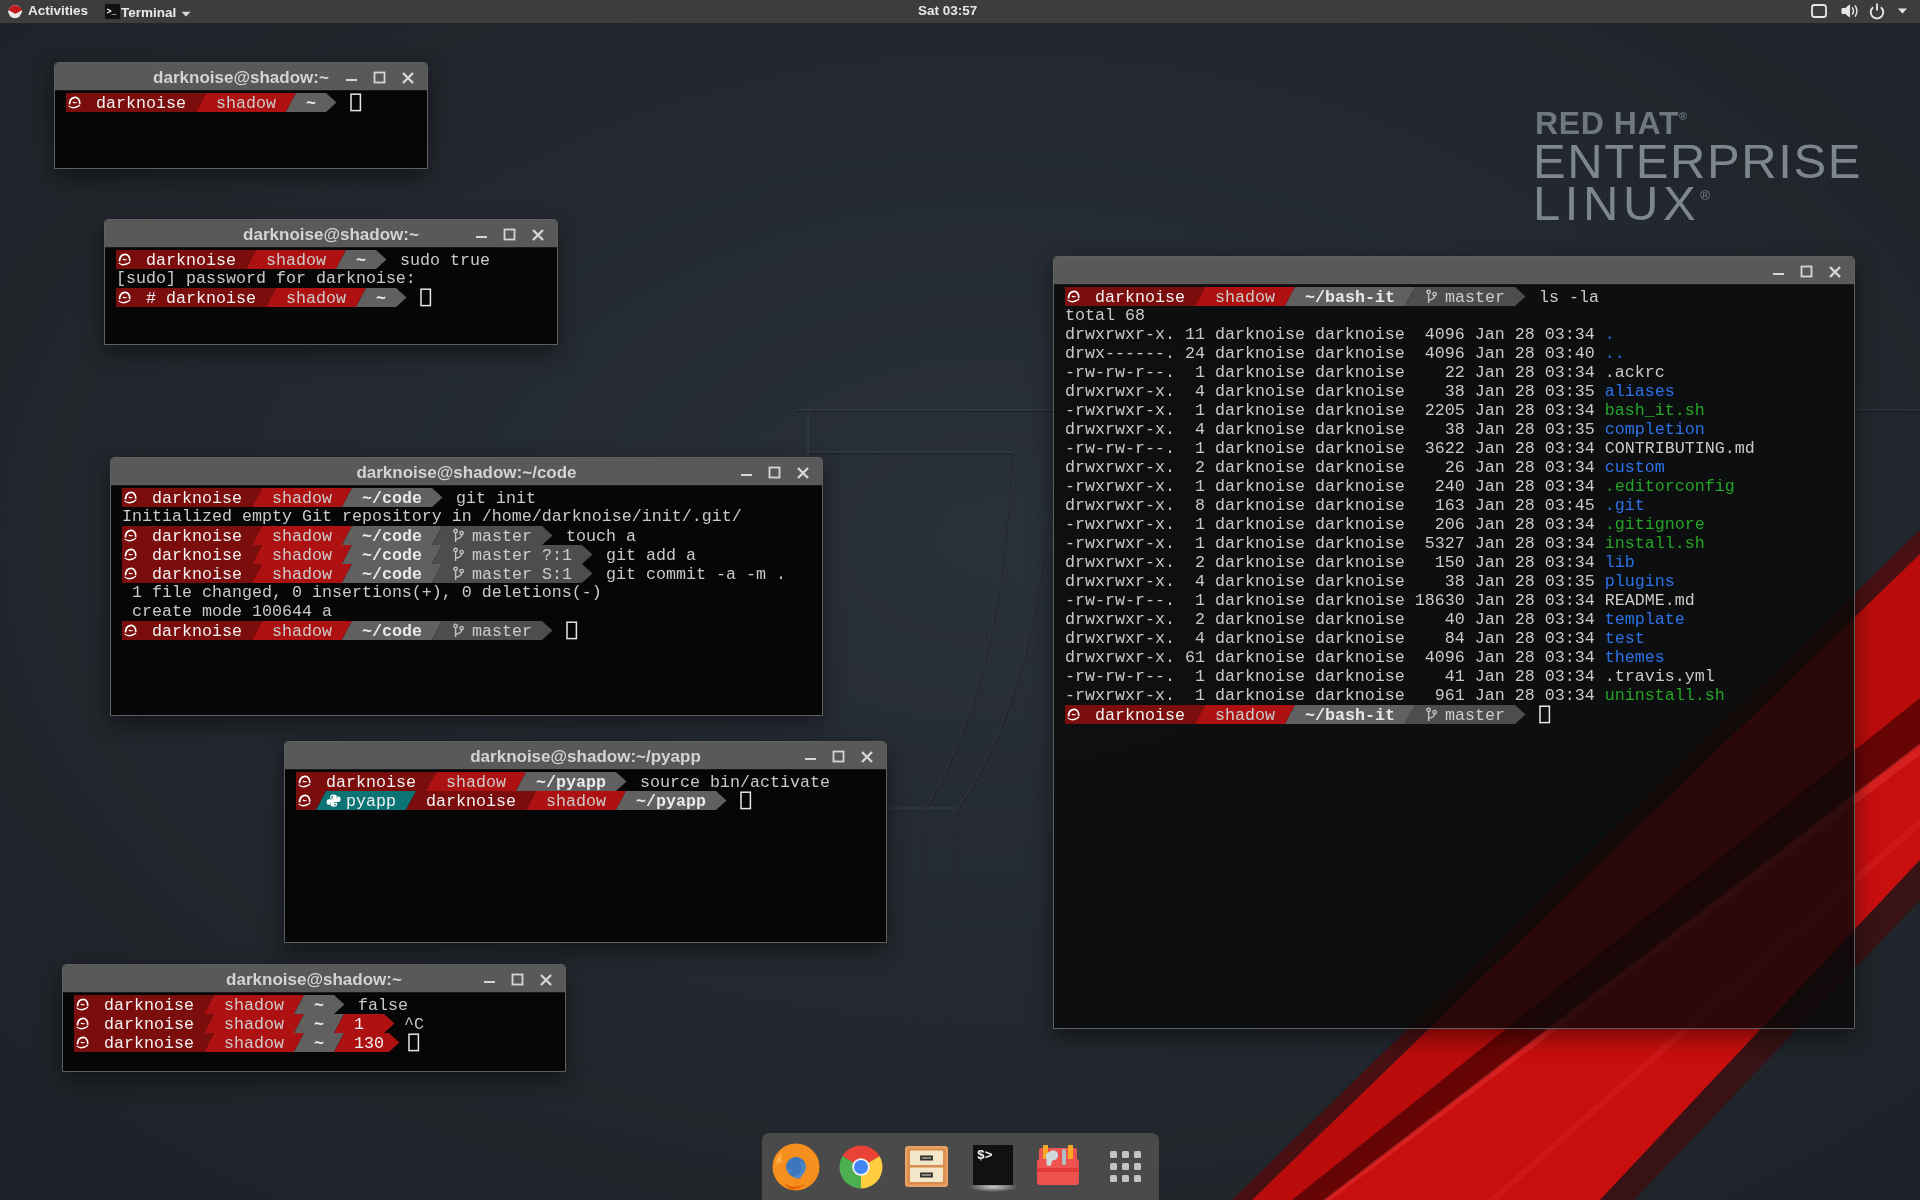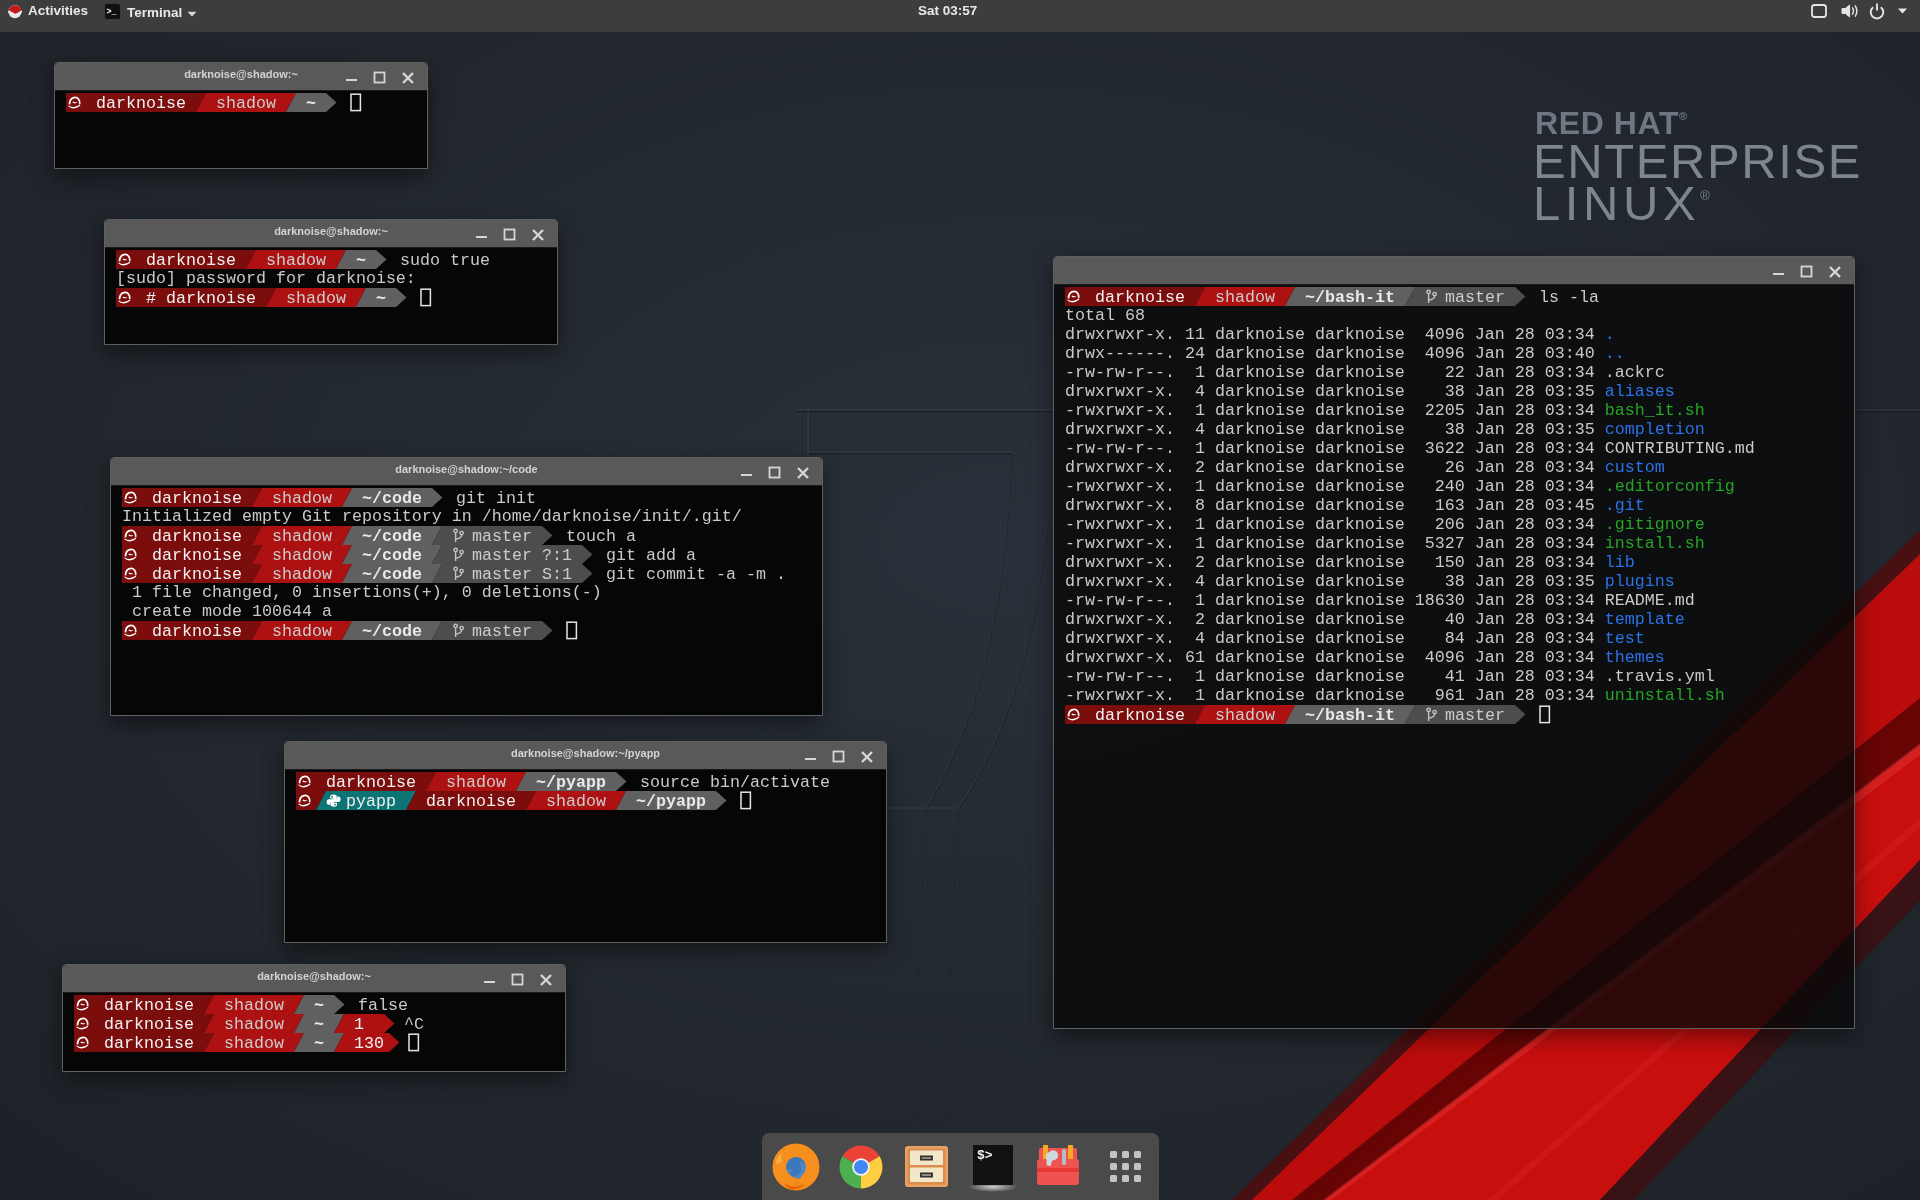--- a/index.html
+++ b/index.html
@@ -3,34 +3,34 @@
 * { margin:0; padding:0; box-sizing:border-box; -webkit-font-smoothing:antialiased; }
 html,body { width:1920px; height:1200px; overflow:hidden; background:#20252b; }
 #screen { -webkit-font-smoothing:antialiased; position:relative; width:1920px; height:1200px; font-family:"Liberation Sans",sans-serif;
   background: repeating-linear-gradient(90deg, rgba(255,255,255,0.010) 0 1px, rgba(0,0,0,0.0) 1px 4px), radial-gradient(ellipse 1400px 900px at 52% 45%, #293039 0%, #232930 45%, #1d2127 100%); }
 #wp { position:absolute; left:0; top:0; }
 #rh1 { position:absolute; left:1535px; top:105px; font-size:32px; font-weight:bold; letter-spacing:0.6px; color:#6f7882; }
 .reg { font-size:11px; vertical-align:14px; }
 .reg2 { font-size:13px; vertical-align:20px; }
 #rh2 { position:absolute; left:1533px; top:133px; font-size:49px; letter-spacing:1.6px; color:#7d858e; }
 #rh3 { position:absolute; left:1533px; top:175px; font-size:49px; letter-spacing:4.6px; color:#7d858e; }
-#panel { position:absolute; left:0; top:0; width:1920px; height:32px; background:#3d3d3d;
+#panel { position:absolute; left:0; top:0; width:1920px; height:23px; background:#3d3d3d;
   color:#e8e8e8; font-size:13.5px; font-weight:bold; }
 #prh { position:absolute; left:7px; top:3px; }
 #act { position:absolute; left:28px; top:3px; }
 #appbtn { position:absolute; left:104px; top:3px; }
-#appname { margin-left:6px; }
+#appname { }
 #clock { position:absolute; left:918px; top:3px; }
 #sysicons { position:absolute; right:6px; top:2px; }
 .win { position:absolute; border:1px solid #5f5f5f; border-radius:4px 4px 0 0;
   box-shadow:0 8px 22px rgba(0,0,0,0.45); background:#060606; }
 .win .tb { height:28px; background:#595959; border-radius:3px 3px 0 0; position:relative;
   border-bottom:1px solid #1a1a1a; }
 .win .title { position:absolute; width:100%; text-align:center; top:5px; color:#d3d3d3;
-  font-size:11px; font-weight:bold; white-space:nowrap; }
+  font-size:17px; font-weight:bold; white-space:nowrap; }
 .win .btns { position:absolute; right:0; top:0; }
 .win .tc { position:absolute; left:1px; right:1px; top:29px; bottom:0; padding-top:1px;
   overflow:hidden;padding-left:10px; }
 .glass { background:rgba(7,7,7,0.8); }
 .tr { height:19px; line-height:19px; font-family:"Liberation Mono",monospace;
   font-size:16.66px; color:#c9c9c9; white-space:pre; }
 .pr { display:block; }
 #dock { position:absolute; left:762px; top:1133px; width:397px; height:67px;
   background:#4a4a4a; border-radius:7px 7px 0 0; }
 #docksvg { position:absolute; left:0; top:0; }

